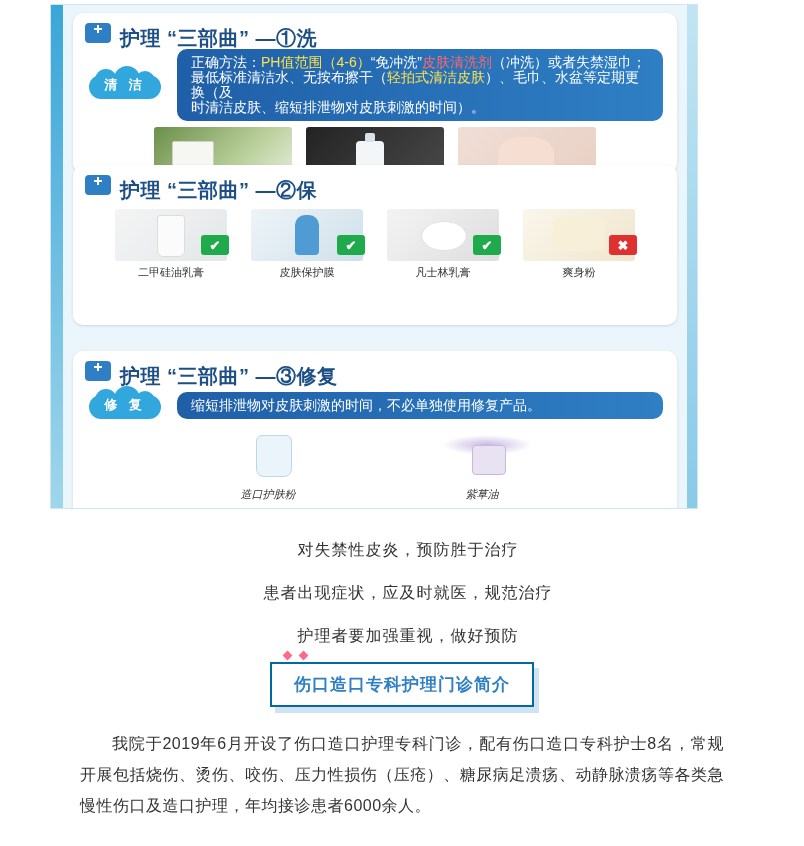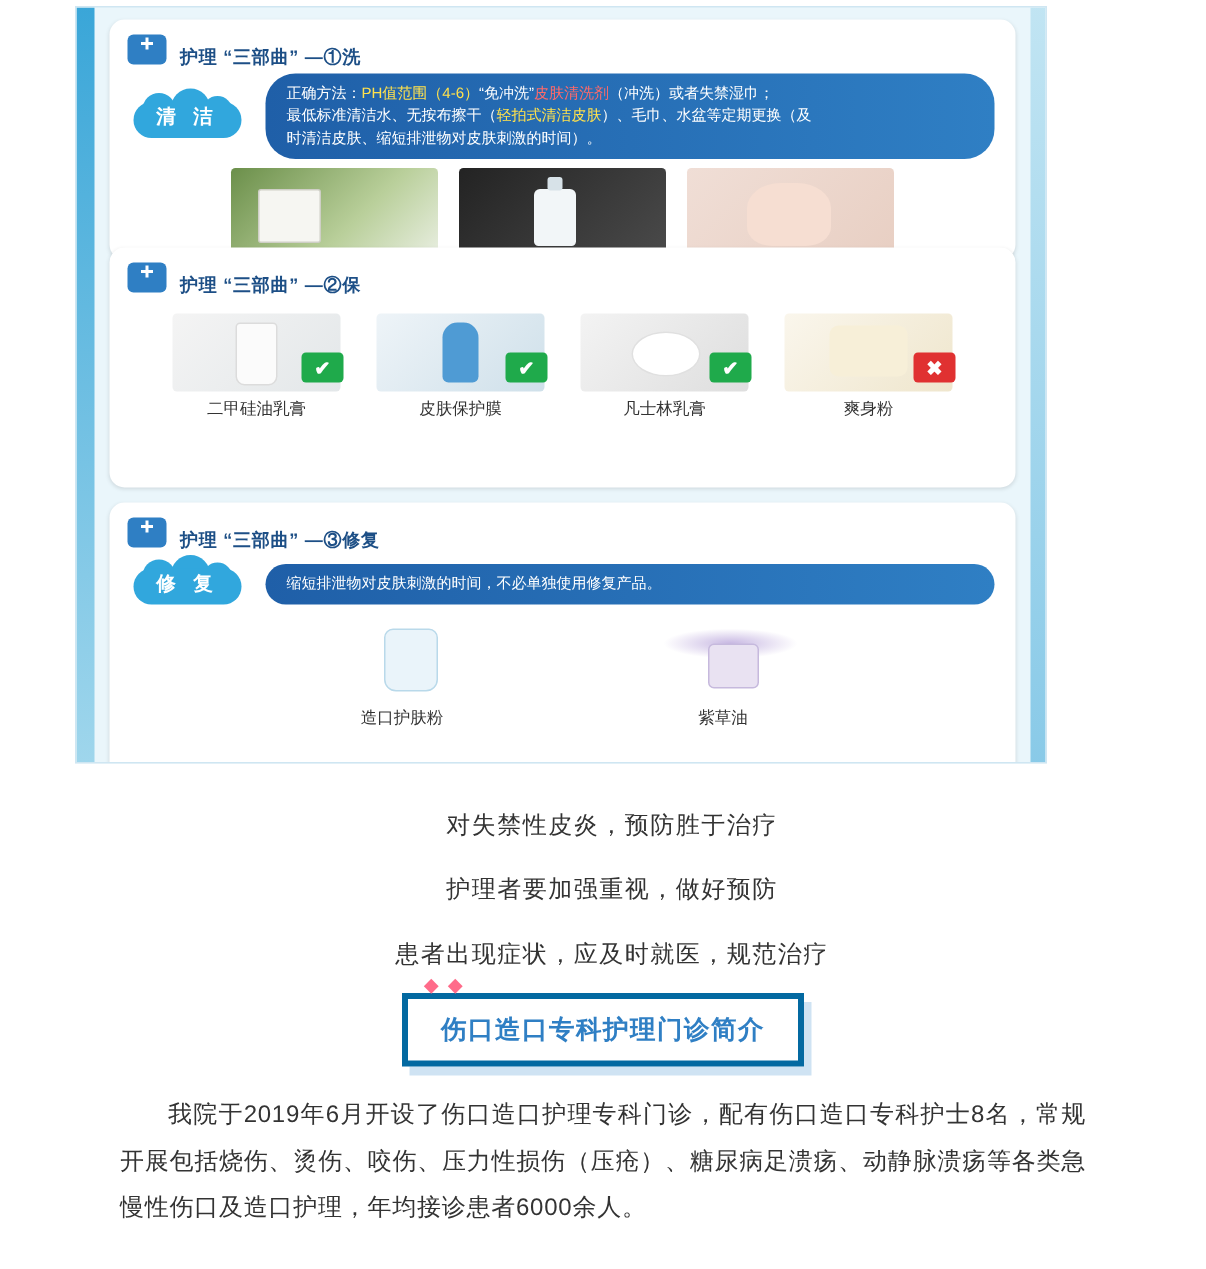--- a/index.html
+++ b/index.html
@@ -52,21 +52,21 @@
     position: absolute;
     left: 22px;
     width: 604px;
     background: #ffffff;
     border-radius: 10px;
     box-shadow: 0 1px 3px rgba(0,0,0,.12);
     box-sizing: border-box;
   }
   .panel.p1 { top: 8px;   height: 160px; }
   .panel.p2 { top: 160px; height: 160px; }
-  .panel.p3 { top: 330px; height: 185px; }
+  .panel.p3 { top: 346px; height: 185px; }
 
   .panel-head {
     display: flex;
     align-items: center;
     padding: 7px 0 0 12px;
     height: 26px;
   }
   .head-badge {
     width: 26px; height: 20px;
     border-radius: 4px;
@@ -83,21 +83,21 @@
     background: #fff;
   }
   .head-badge::after {
     content: "";
     position: absolute;
     left: 12px; top: 2px;
     width: 2px; height: 8px;
     background: #fff;
   }
   .head-title {
-    font-size: 12px;
+    font-size: 20px;
     font-weight: bold;
     color: #1d4f86;
     letter-spacing: .5px;
     margin-top: 11px;
   }
 
   .row-main {
     display: flex;
     align-items: center;
     padding: 3px 14px 0 10px;
@@ -133,23 +133,23 @@
     color: #ffffff;
     font-size: 13px;
     font-weight: bold;
     letter-spacing: 4px;
     z-index: 3;
   }
 
   .blue-bar {
     flex: 1;
     background: linear-gradient(90deg,#1f5fa8,#2f7fc4);
-    border-radius: 20px;
+    border-radius: 10px;
     color: #ffffff;
-    font-size: 10px;
+    font-size: 14px;
     line-height: 15px;
     padding: 6px 14px;
     box-sizing: border-box;
   }
   .blue-bar.tall { min-height: 46px; }
   .blue-bar .hl-y { color: #ffe14d; }
   .blue-bar .hl-r { color: #ff6a6a; }
 
   .thumbs {
     display: flex;
@@ -274,21 +274,21 @@
     line-height: 1;
   }
   .mark.ok { background: #1faa4b; }
   .mark.no { background: #e03131; }
   .item .cap {
     font-size: 11px;
     color: #333;
     margin-top: 4px;
   }
 
-  .items-row.two { gap: 84px; }
+  .items-row.two { gap: 84px; font-style: italic; }
   .item.wide { width: 130px; }
   .item .pic.r1 { background: #ffffff; }
   .item .pic.r2 { background: #ffffff; }
   .item .pic .bag {
     position: absolute;
     left: 44px; top: 4px;
     width: 34px; height: 40px;
     background: #eaf4fa;
     border: 1px solid #b9d9ea;
     border-radius: 6px 6px 8px 8px;
@@ -324,21 +324,21 @@
 
   .section-title-wrap {
     position: absolute;
     left: 0; right: 0;
     top: 662px;
     display: flex;
     justify-content: center;
   }
   .section-title {
     position: relative;
-    border: 4px solid #0369a1;
+    border: 2px solid #0369a1;
     background: #ffffff;
     color: #2f7fc4;
     font-size: 17px;
     font-weight: bold;
     letter-spacing: 1px;
     padding: 9px 22px;
     box-shadow: 5px 6px 0 0 #cfe3f3;
   }
   .section-title .dot {
     position: absolute;
@@ -476,22 +476,22 @@
             <span class="jar"></span>
           </div>
           <div class="cap">紫草油</div>
         </div>
       </div>
     </div>
   </div>
 
   <div class="center-lines">
     <p>对失禁性皮炎，预防胜于治疗</p>
+    <p>患者出现症状，应及时就医，规范治疗</p>
     <p>护理者要加强重视，做好预防</p>
-    <p>患者出现症状，应及时就医，规范治疗</p>
   </div>
 
   <div class="section-title-wrap">
     <div class="section-title">
       <span class="dot d1"></span>
       <span class="dot d2"></span>
       <span>伤口造口专科护理门诊简介</span>
     </div>
   </div>
 

